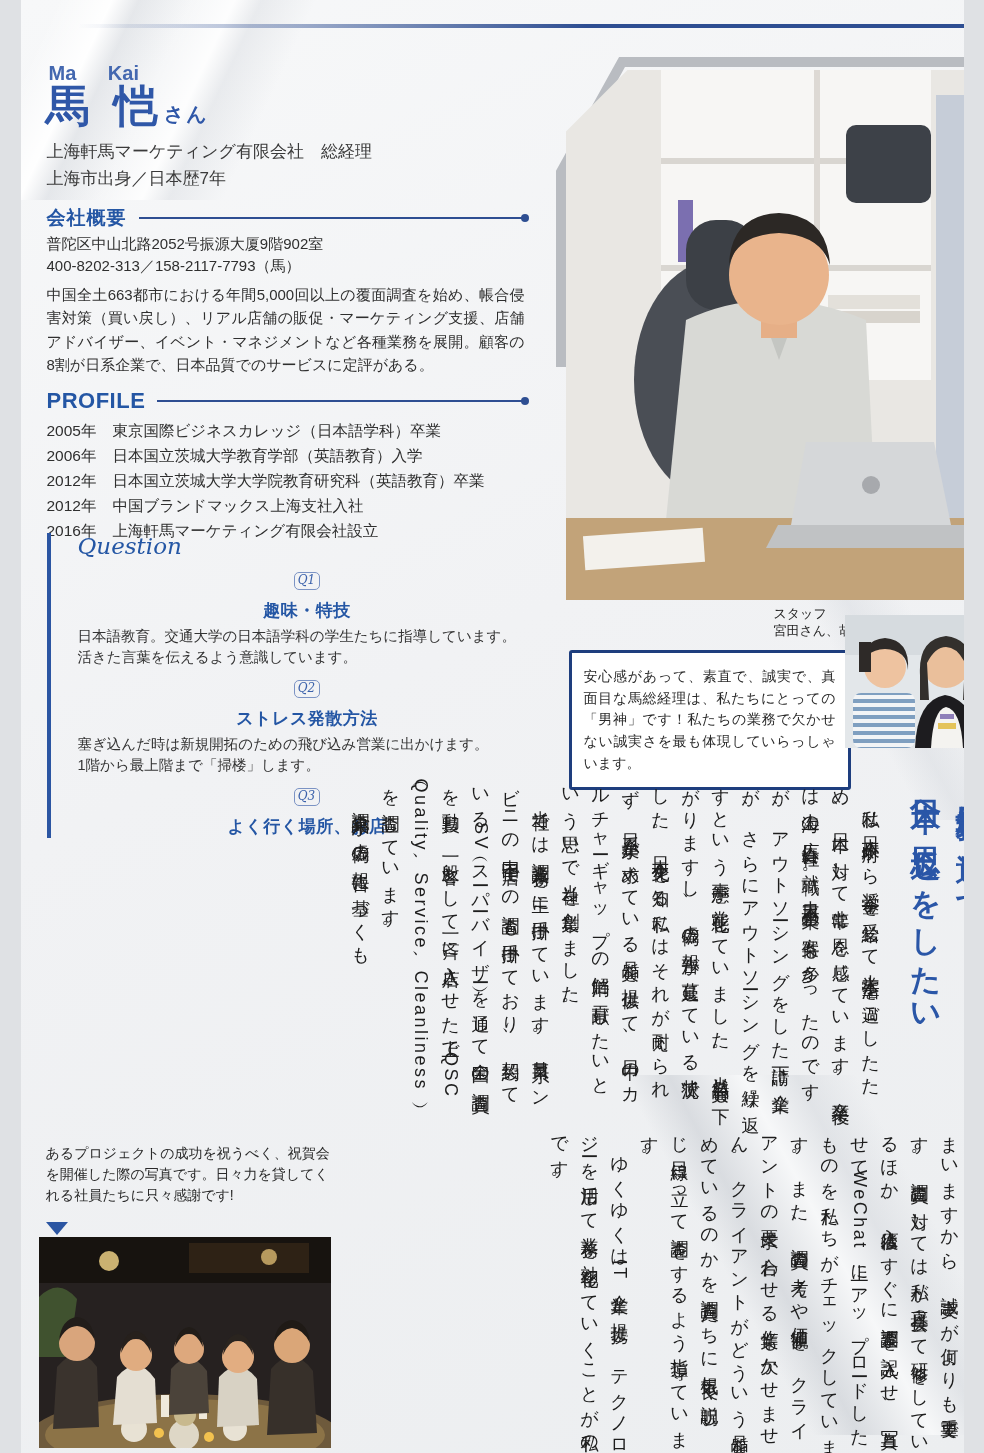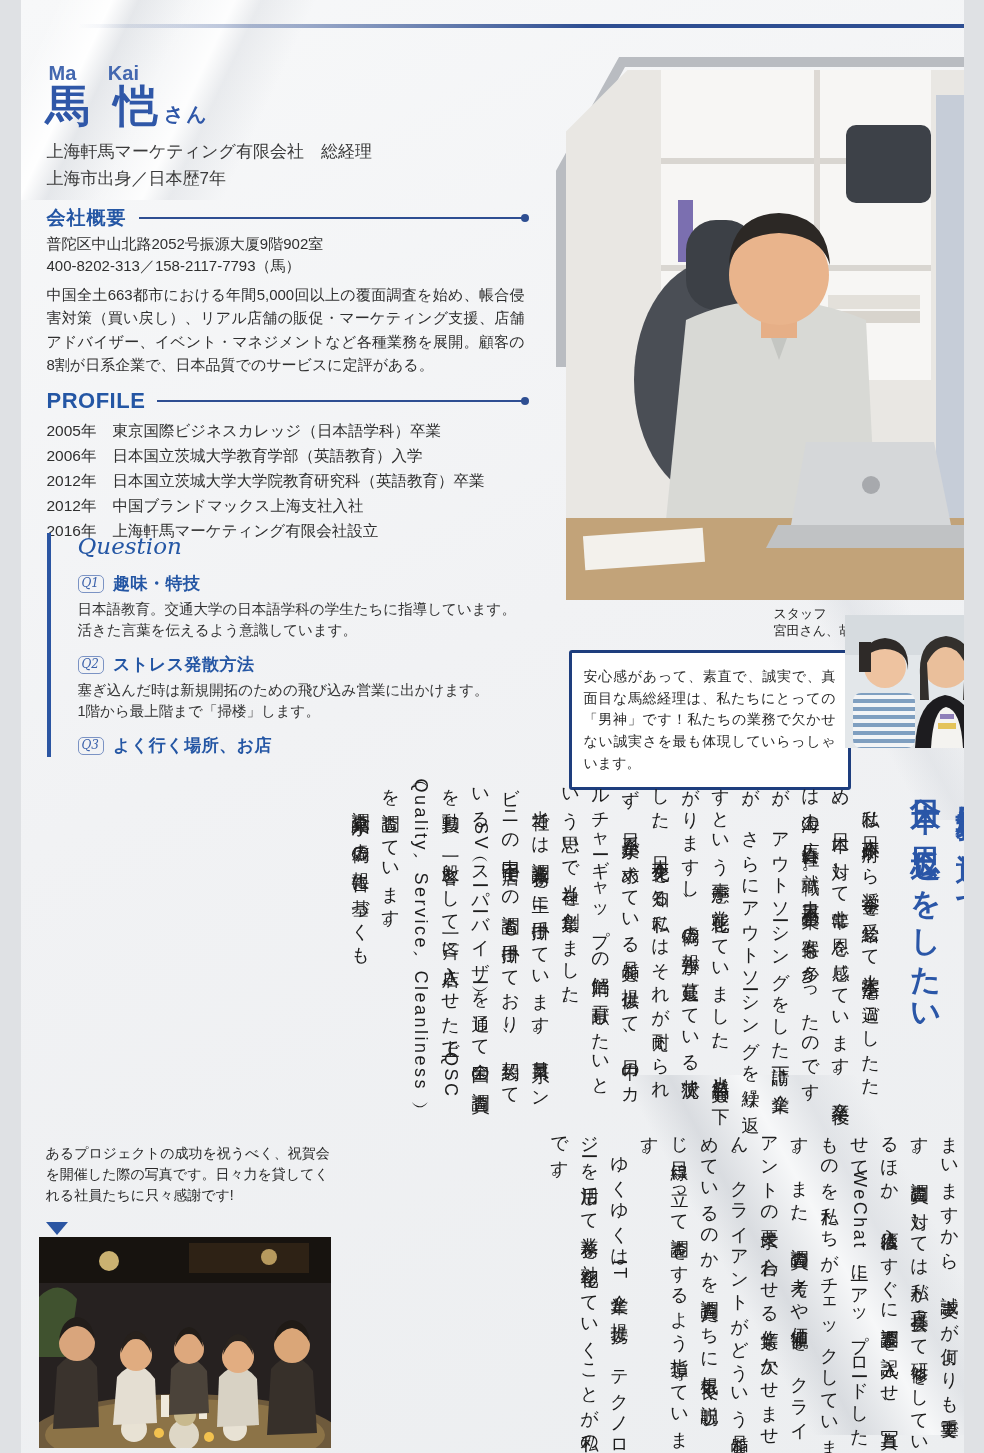--- a/index.html
+++ b/index.html
@@ -37,21 +37,21 @@
   .body-text { color:#2f2f2f; font-size:15px; line-height:1.5; }
   .desc { text-align:justify; }
 
   .profile-row { display:flex; gap:16px; color:#2f2f2f; font-size:15.5px; line-height:1.62; }
   .profile-year { flex:none; }
 
   
   .question-sec { border-left:4px solid #2b55a2; padding-left:27px; }
   .q-heading { font-family:"DejaVu Serif","Liberation Serif",serif; font-style:italic; font-size:23px; color:#2456a4; }
   .q-item { margin-top:13px; }
-  .q-row { display:flex; align-items:center; gap:9px; }
+  .q-row { display:flex; align-items:center; gap:9px;flex-direction:column; }
   .q-badge { font-family:"DejaVu Serif","Liberation Serif",serif; font-style:italic; font-size:12px; color:#3c62ab;
              border:1.5px solid #7b93c4; border-radius:5px; padding:0 4px 1px 3px; line-height:15px; }
   .q-title { color:#2456a4; font-weight:bold; font-size:17px; letter-spacing:.5px; }
   .q-answer { color:#333; font-size:14.5px; line-height:1.42; margin-top:4px; }
 
   
   .photo-frame-svg { position:absolute; left:0; top:0; }
   .main-photo { position:absolute; left:10px; top:18px; width:408px; height:530px;
       clip-path:polygon(62px 0, 100% 0, 100% 100%, 0 100%, 0 62px); overflow:hidden; }
 

